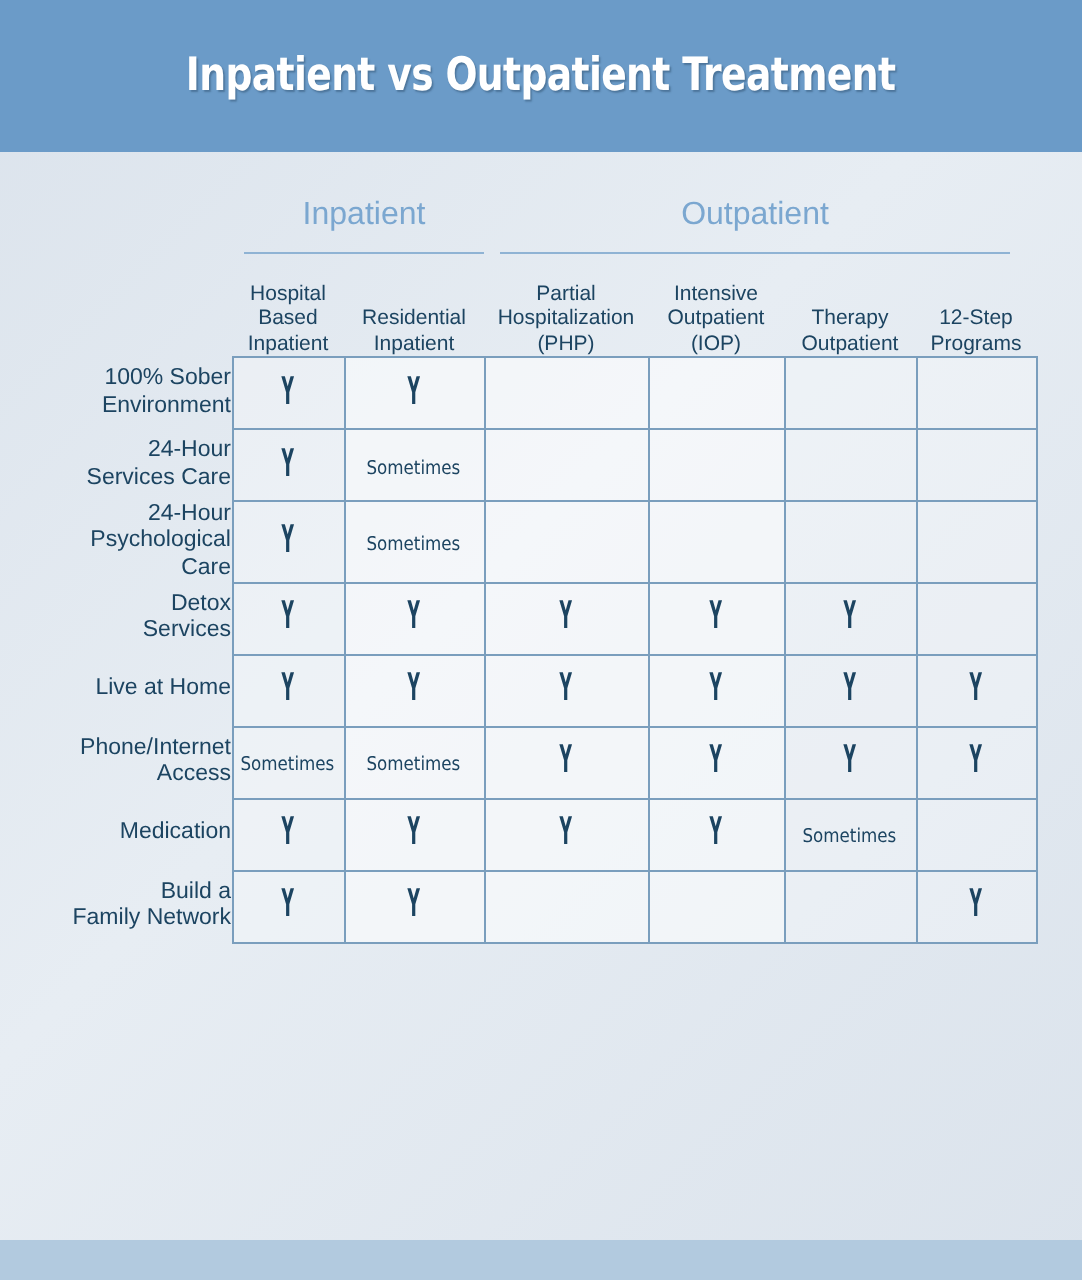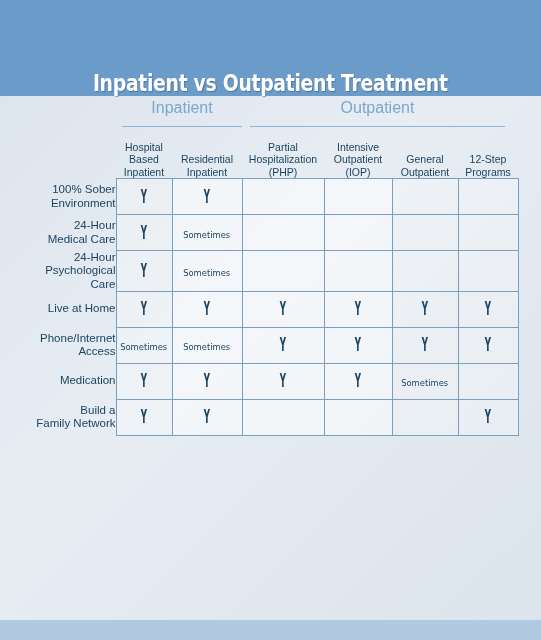--- a/index.html
+++ b/index.html
@@ -21,24 +21,24 @@
     height: 640px;
     background: linear-gradient(135deg, #dbe3ec 0%, #e7edf3 45%, #dbe3ec 100%);
     box-sizing: border-box;
   }
 
   
   .title-band {
     position: absolute;
     left: 0; top: 0;
     width: 541px;
-    height: 96px;
+    height: 76px;
     background: #6b9bc8;
     display: flex;
-    align-items: flex-end;
+    align-items: center;
     justify-content: center;
   }
   .title-band .title-text {
     font-family: "DejaVu Sans", sans-serif;
     font-weight: bold;
     font-size: 23px;
     letter-spacing: -0.4px;
     color: #ffffff;
     text-shadow: 1px 1px 1px rgba(40,70,100,0.45);
     transform: scaleX(0.82);
@@ -188,21 +188,21 @@
       </div>
       <div class="colhead" style="width: 68px;">
         <div>
           <span>Intensive</span>
           <span>Outpatient</span>
           <span>(IOP)</span>
         </div>
       </div>
       <div class="colhead" style="width: 66px;">
         <div>
-          <span>General</span>
+          <span>Therapy</span>
           <span>Outpatient</span>
         </div>
       </div>
       <div class="colhead" style="width: 60px; margin-top: 43px;">
         <div>
           <span>12-Step</span>
           <span>Programs</span>
         </div>
       </div>
     </div>
@@ -218,40 +218,52 @@
             <td class="cell" style="width: 56px;"><span class="check">Y</span></td>
             <td class="cell lit" style="width: 70px;"><span class="check">Y</span></td>
             <td class="cell lit" style="width: 82px;"></td>
             <td class="cell lit" style="width: 68px;"></td>
             <td class="cell" style="width: 66px;"></td>
             <td class="cell" style="width: 60px;"></td>
           </tr>
           <tr>
             <td class="rowlabel">
               <div>24-Hour</div>
-              <div>Medical Care</div>
+              <div>Services Care</div>
             </td>
             <td class="cell" style="width: 56px;"><span class="check">Y</span></td>
             <td class="cell lit" style="width: 70px;"><span class="sometimes">Sometimes</span></td>
             <td class="cell lit" style="width: 82px;"></td>
             <td class="cell lit" style="width: 68px;"></td>
             <td class="cell" style="width: 66px;"></td>
             <td class="cell" style="width: 60px;"></td>
           </tr>
           <tr>
             <td class="rowlabel">
               <div>24-Hour</div>
               <div>Psychological</div>
               <div>Care</div>
             </td>
             <td class="cell" style="width: 56px;"><span class="check">Y</span></td>
             <td class="cell lit" style="width: 70px;"><span class="sometimes">Sometimes</span></td>
             <td class="cell lit" style="width: 82px;"></td>
             <td class="cell lit" style="width: 68px;"></td>
             <td class="cell" style="width: 66px;"></td>
+            <td class="cell" style="width: 60px;"></td>
+          </tr>
+          <tr>
+            <td class="rowlabel">
+              <div>Detox</div>
+              <div>Services</div>
+            </td>
+            <td class="cell" style="width: 56px;"><span class="check">Y</span></td>
+            <td class="cell lit" style="width: 70px;"><span class="check">Y</span></td>
+            <td class="cell lit" style="width: 82px;"><span class="check">Y</span></td>
+            <td class="cell lit" style="width: 68px;"><span class="check">Y</span></td>
+            <td class="cell" style="width: 66px;"><span class="check">Y</span></td>
             <td class="cell" style="width: 60px;"></td>
           </tr>
           <tr>
             <td class="rowlabel">
               <div>Live at Home</div>
             </td>
             <td class="cell" style="width: 56px;"><span class="check">Y</span></td>
             <td class="cell lit" style="width: 70px;"><span class="check">Y</span></td>
             <td class="cell lit" style="width: 82px;"><span class="check">Y</span></td>
             <td class="cell lit" style="width: 68px;"><span class="check">Y</span></td>

